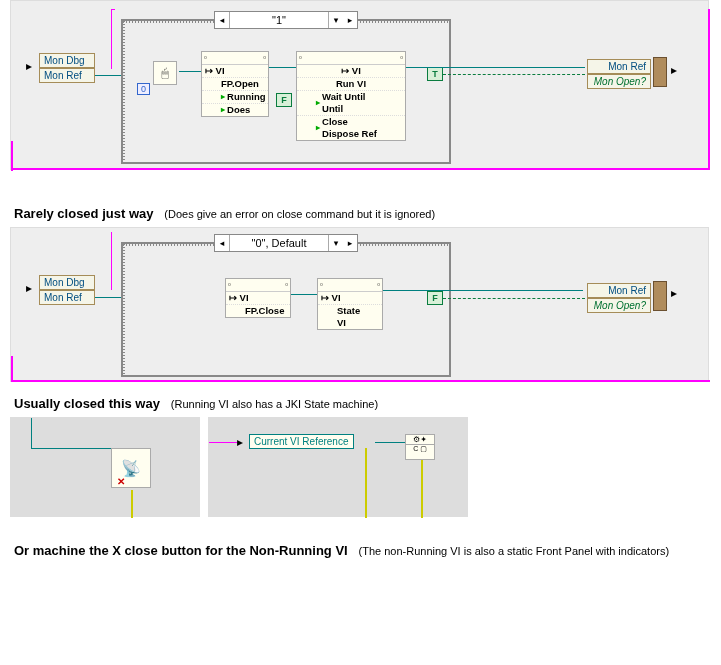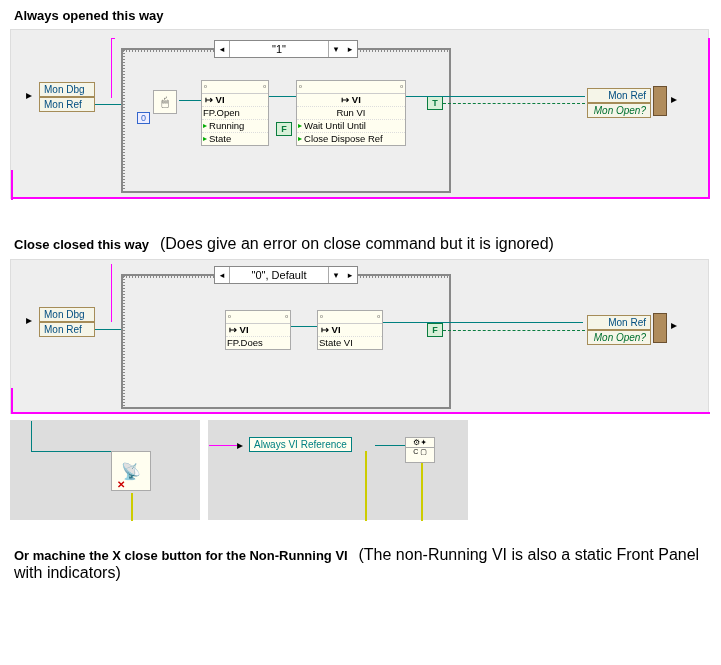--- a/index.html
+++ b/index.html
@@ -13,21 +13,21 @@
   }
   .section { position: relative; }
   .heading {
     font-weight: bold;
     font-size: 13px;
     padding: 8px 0 6px 14px;
     color: #000;
   }
   .subheading-inline {
     font-weight: normal;
-    font-size: 16px;
+    font-size: 11px;
   }
   .canvas {
     position: relative;
     background: #eee;
     border: 1px solid #ddd;
   }
   .cluster-box {
     position: absolute;
     background: #f5f5e8;
     border: 1px solid #a58c58;
@@ -91,25 +91,26 @@
     justify-content: space-between;
     padding: 0 2px;
     border-bottom: 1px solid #ccc;
     font-size: 8px;
   }
   .node-title {
     padding: 0 3px;
     font-weight: bold;
   }
   .node-row {
-    padding: 0 1px;
+    padding: 0 19px;
     border-top: 1px dotted #ddd;
     display: flex;
     align-items: center;
     gap: 2px;
+    font-weight: bold;
   }
   .tri { color: #0a0; font-size: 8px; }
   .wire-h, .wire-v { position: absolute; }
   .wire-h { height: 1px; }
   .wire-v { width: 1px; }
   .w-teal { background: #008080; }
   .w-pink { background: #f0f; }
   .w-yellow { background: #cc0; }
   .w-green { background: #0a7c3f; }
   .boolconst {
@@ -179,21 +180,20 @@
     background: #fffef0;
     width: 30px;
     font-size: 8px;
     text-align:center;
   }
 </style>
 </head>
 <body>
 
 <div class="section">
-  <div class="heading">Always opened this way</div>
   <div class="canvas" style="width:699px;height:170px;margin-left:10px;position:relative;">
 
     <div class="cluster-box" style="top:52px;left:28px;width:56px;">Mon Dbg</div>
     <div class="cluster-box" style="top:67px;left:28px;width:56px;">Mon Ref</div>
     <div class="ico-arrow" style="top:60px;left:15px;">▸</div>
 
     <div class="wire-v w-pink" style="left:100px;top:8px;height:60px;"></div>
     <div class="wire-h w-pink" style="left:100px;top:8px;width:4px;"></div>
 
     <div class="wire-h w-teal" style="left:84px;top:74px;width:30px;"></div>
@@ -217,21 +217,21 @@
           <span>▫</span>
         </div>
       <div class="node-title"><span>↦ </span><span>VI</span></div>
       <div class="node-row">FP.Open</div>
       <div class="node-row">
           <span class="tri">▸</span>
           <span>Running</span>
         </div>
       <div class="node-row">
           <span class="tri">▸</span>
-          <span>State</span>
+          <span>Does</span>
         </div>
     </div>
 
     <div class="node" style="left:285px;top:50px;width:110px;">
       <div class="node-header">
           <span>▫</span>
           <span>▫</span>
         </div>
       <div class="node-title" style="text-align:center;"><span>↦ </span><span>VI</span></div>
       <div class="node-row" style="justify-content:center;">Run VI</div>
@@ -259,21 +259,21 @@
     <div class="ico-arrow" style="top:64px;left:660px;">▸</div>
 
     <div class="wire-h w-pink" style="left:0px;top:167px;width:699px;height:2px;"></div>
     <div class="wire-v w-pink" style="left:697px;top:8px;height:160px;width:2px;"></div>
     <div class="wire-v w-pink" style="left:0px;top:140px;height:30px;width:2px;"></div>
   </div>
 </div>
 
 <div class="section" style="margin-top:28px;">
   <div class="heading">
-    <span>Close closed this way</span>&nbsp;&nbsp;
+    <span>Rarely closed just way</span>&nbsp;&nbsp;
     <span class="subheading-inline">(Does give an error on close command but it is ignored)</span>
   </div>
   <div class="canvas" style="width:699px;height:155px;margin-left:10px;position:relative;">
     <div class="cluster-box" style="top:47px;left:28px;width:56px;">Mon Dbg</div>
     <div class="cluster-box" style="top:62px;left:28px;width:56px;">Mon Ref</div>
     <div class="ico-arrow" style="top:55px;left:15px;">▸</div>
     <div class="wire-v w-pink" style="left:100px;top:4px;height:58px;"></div>
     <div class="wire-h w-teal" style="left:84px;top:69px;width:130px;"></div>
 
     <div class="case-frame" style="left:110px;top:14px;width:330px;height:135px;">
@@ -285,21 +285,21 @@
         <div class="case-arrow">▸</div>
       </div>
     </div>
 
     <div class="node" style="left:214px;top:50px;width:66px;">
       <div class="node-header">
           <span>▫</span>
           <span>▫</span>
         </div>
       <div class="node-title"><span>↦ </span><span>VI</span></div>
-      <div class="node-row">FP.Does</div>
+      <div class="node-row">FP.Close</div>
     </div>
     <div class="node" style="left:306px;top:50px;width:66px;">
       <div class="node-header">
           <span>▫</span>
           <span>▫</span>
         </div>
       <div class="node-title"><span>↦ </span><span>VI</span></div>
       <div class="node-row">State VI</div>
     </div>
     <div class="boolconst" style="left:416px;top:63px;">F</div>
@@ -312,34 +312,38 @@
     <div class="cluster-box green" style="top:70px;left:576px;width:64px;text-align:right;">Mon Open?</div>
     <div class="bundle" style="left:642px;top:53px;"></div>
     <div class="ico-arrow" style="top:60px;left:660px;">▸</div>
 
     <div class="wire-h w-pink" style="left:0px;top:152px;width:699px;height:2px;"></div>
     <div class="wire-v w-pink" style="left:0px;top:128px;height:26px;width:2px;"></div>
   </div>
 </div>
 
 <div class="section" style="margin-top:6px;">
+  <div class="heading">
+    <span>Usually closed this way</span>&nbsp;&nbsp;
+    <span class="subheading-inline">(Running VI also has a JKI State machine)</span>
+  </div>
   <div style="display:flex;gap:8px;margin-left:10px;">
     <div class="canvas" style="width:190px;height:100px;background:#ddd;position:relative;">
       <div class="wire-v w-teal" style="left:20px;top:0;height:30px;"></div>
       <div class="wire-h w-teal" style="left:20px;top:30px;width:80px;"></div>
       <div class="sat-icon" style="left:100px;top:30px;">
         <span>📡</span>
       </div>
       <div style="position:absolute;left:106px;top:58px;font-size:10px;color:#c00;font-weight:bold;">✕</div>
       <div class="wire-v w-yellow" style="left:120px;top:72px;height:28px;width:2px;"></div>
     </div>
     <div class="canvas" style="width:260px;height:100px;background:#ddd;position:relative;">
       <div class="wire-h w-pink" style="left:0;top:24px;width:28px;"></div>
       <div class="ico-arrow" style="top:19px;left:28px;">▸</div>
-      <div class="ref-rect" style="top:16px;left:40px;">Always VI Reference</div>
+      <div class="ref-rect" style="top:16px;left:40px;">Current VI Reference</div>
       <div class="wire-h w-teal" style="left:166px;top:24px;width:30px;"></div>
       <div class="iconset" style="left:196px;top:16px;height:26px;">
         <div style="border-bottom:1px solid #aaa;">⚙✦</div>
         <div style="font-size:7px;">C ▢</div>
       </div>
       <div class="wire-v w-yellow" style="left:156px;top:30px;height:70px;width:2px;"></div>
       <div class="wire-v w-yellow" style="left:212px;top:42px;height:58px;width:2px;"></div>
     </div>
   </div>
 </div>

